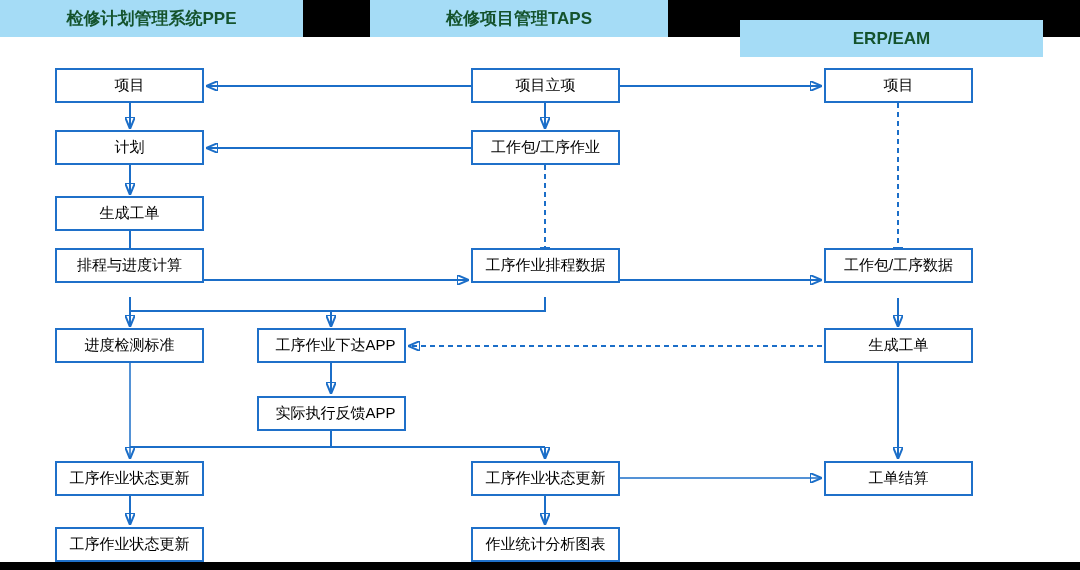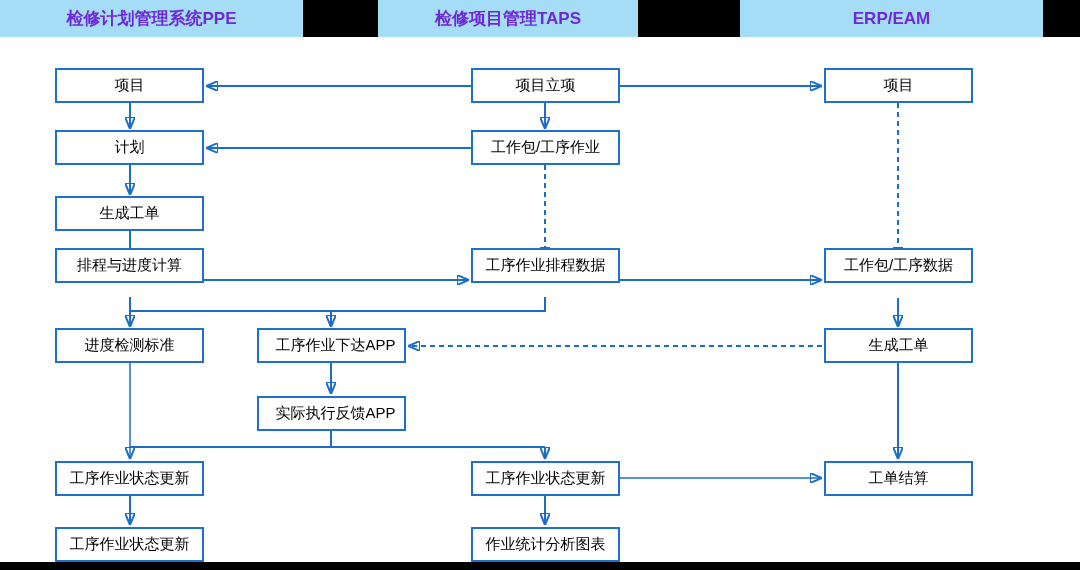--- a/index.html
+++ b/index.html
@@ -3,27 +3,27 @@
 <meta charset="utf-8">
 <style>
   html,body{margin:0;padding:0;background:#ffffff;}
   .canvas{
     position:relative;width:1080px;height:570px;background:#ffffff;
     font-family:"Liberation Sans",sans-serif;overflow:hidden;
   }
   .topstrip{position:absolute;left:0;top:0;width:1080px;height:37px;background:#000000;}
   .bottomstrip{position:absolute;left:0;top:562px;width:1080px;height:8px;background:#000000;}
   .hdr{
-    position:absolute;top:0;height:37px;background:#a5dcf6;color:#6d28d9;
+    position:absolute;top:0;height:37px;background:#a5dcf6;color:#14532d;
     font-weight:bold;font-size:17px;display:flex;align-items:center;justify-content:center;
     white-space:nowrap;
   }
   .hdr-ppe{left:0;width:303px;}
-  .hdr-taps{left:378px;width:260px;}
-  .hdr-erp{left:740px;width:303px;}
+  .hdr-taps{left:370px;width:298px;}
+  .hdr-erp{left:740px;width:303px;margin-top:20px;}
   .node{
     position:absolute;height:35px;background:#ffffff;border:2px solid #1f70c9;
     box-sizing:border-box;display:flex;align-items:center;justify-content:center;
     font-size:15px;color:#000000;white-space:nowrap;
   }
   .colL{left:55px;width:149px;}
   .colM{left:471px;width:149px;}
   .colA{left:257px;width:149px;padding-left:8px;}
   .colR{left:824px;width:149px;}
   .r1{top:68px;} .r2{top:130px;} .r3{top:196px;} .r4{top:248px;}

